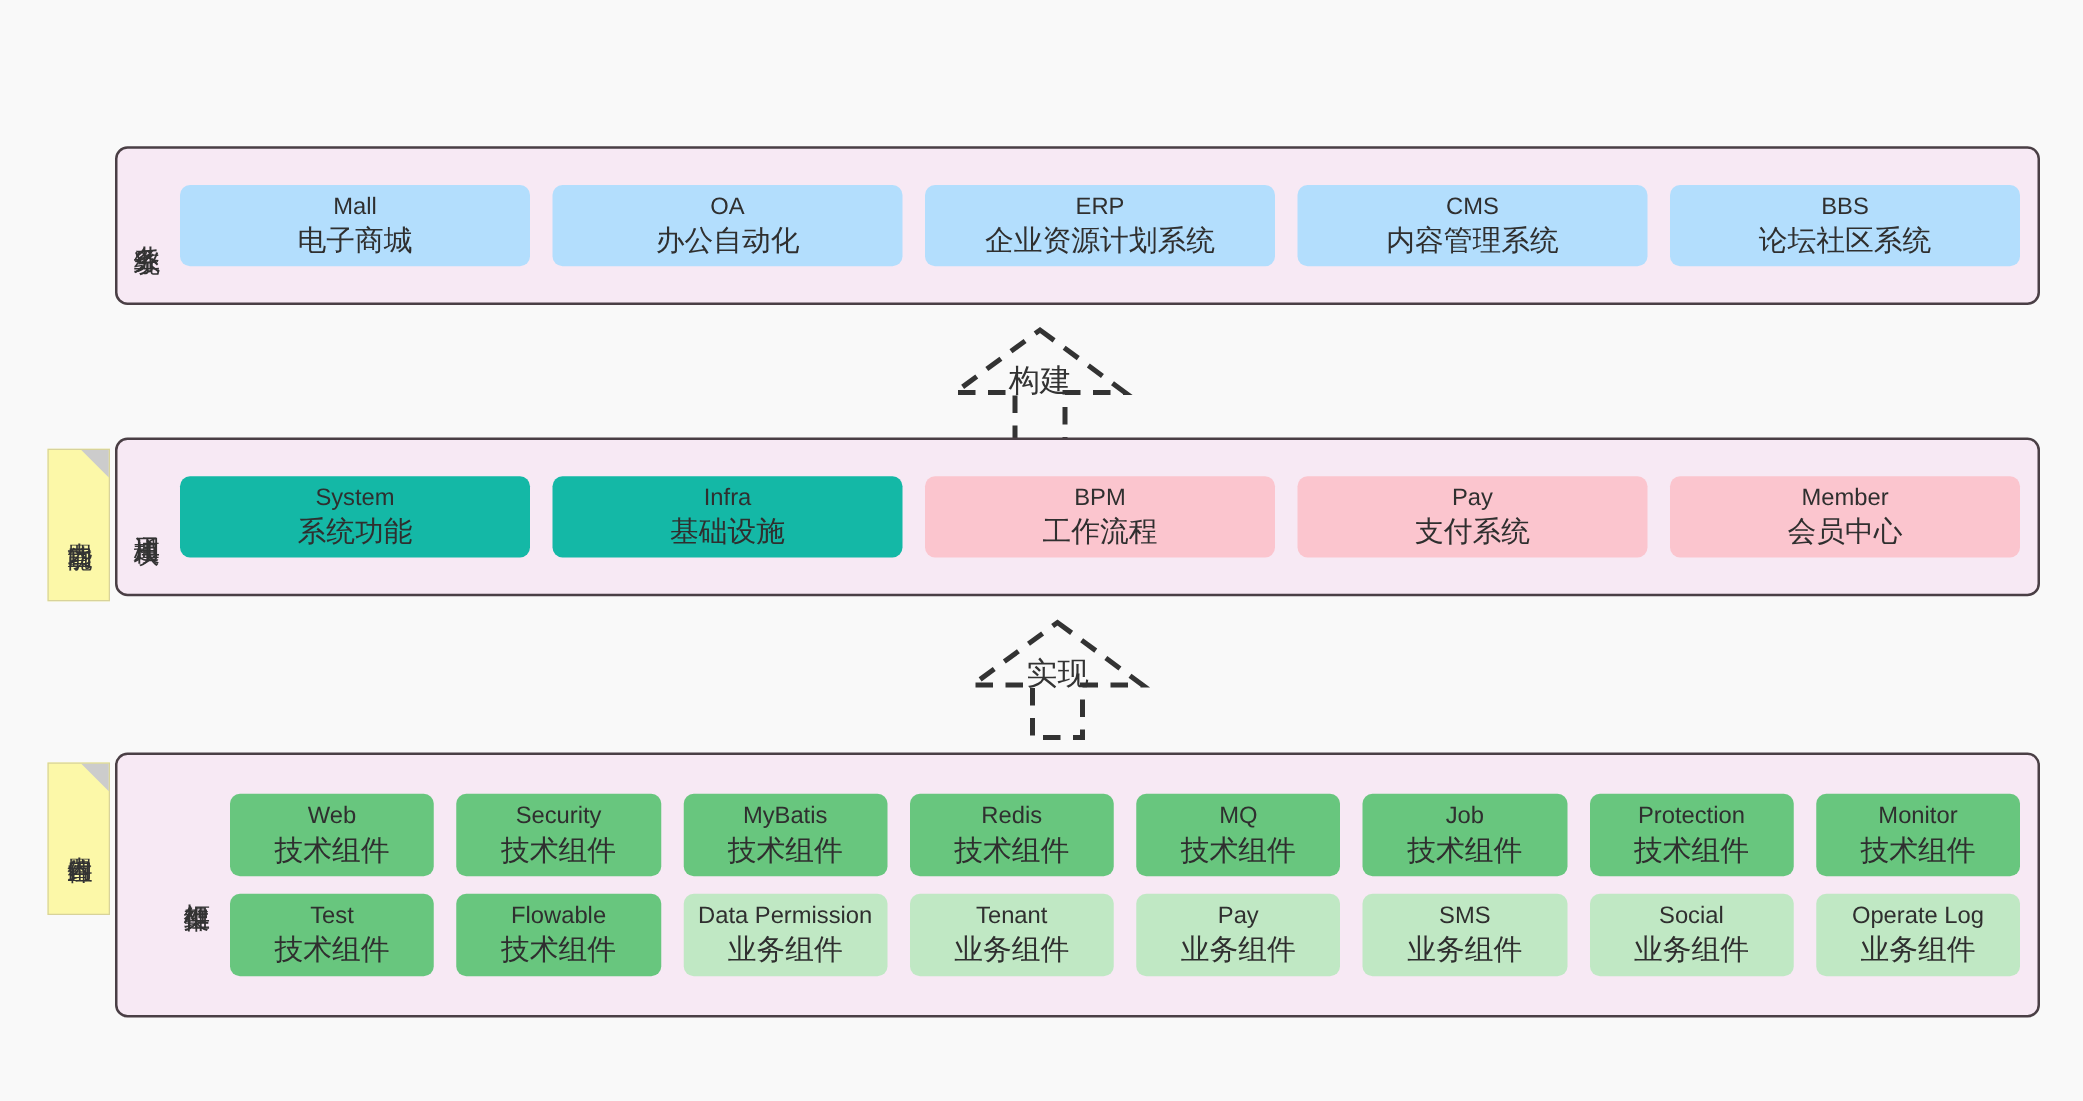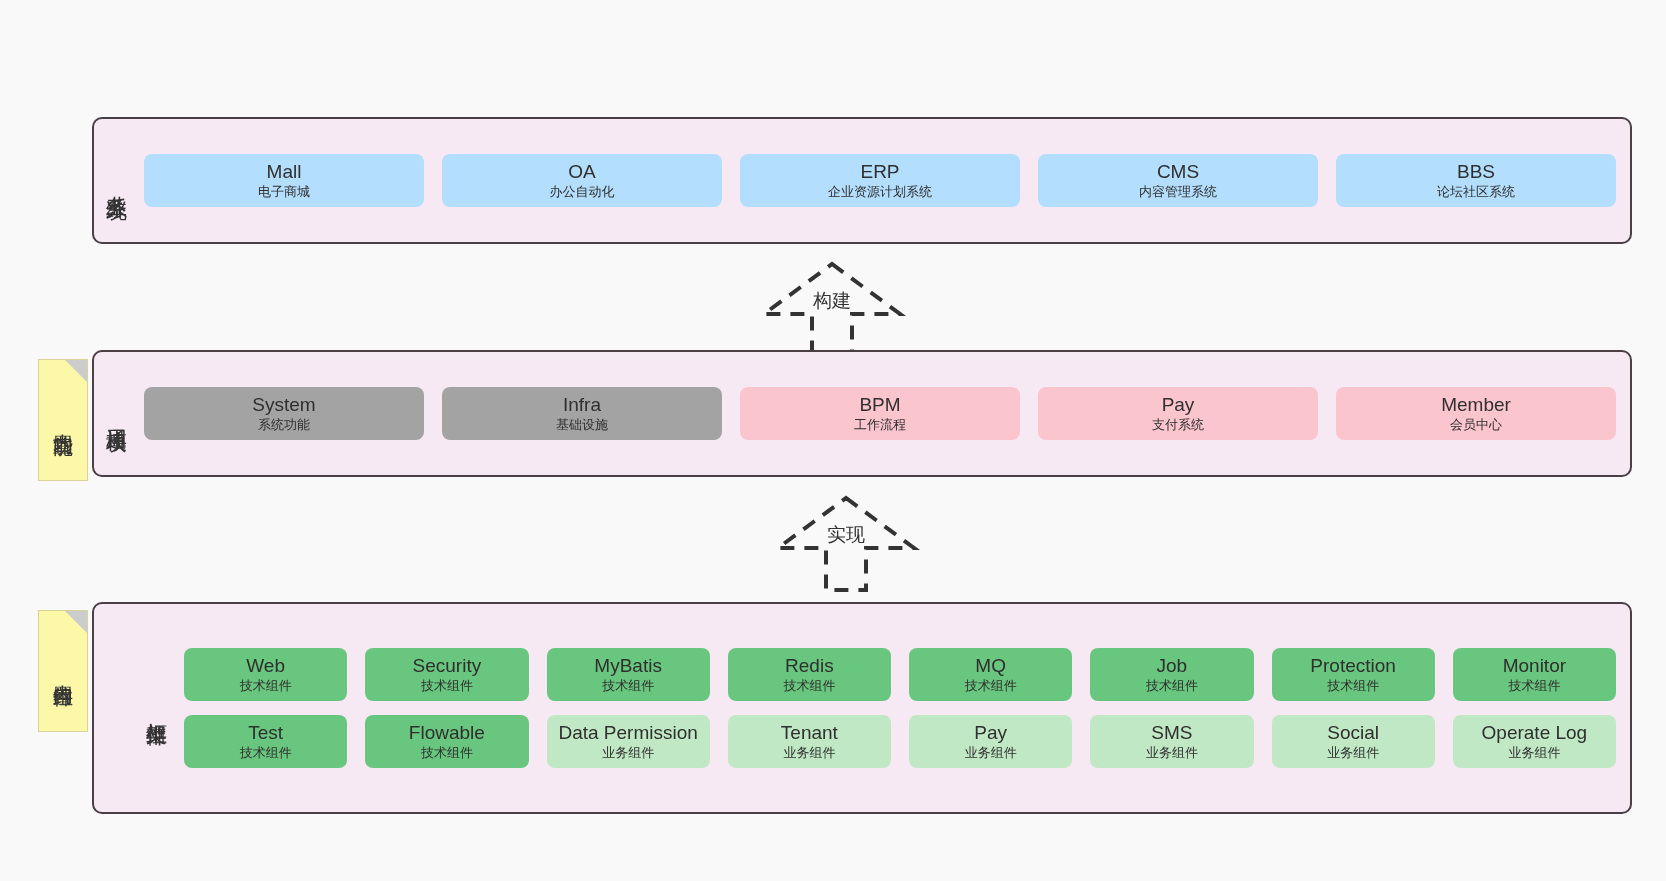--- a/index.html
+++ b/index.html
@@ -62,24 +62,24 @@
     flex-direction: column;
     align-items: center;
     justify-content: center;
     text-align: center;
     font-size: 19px;
     line-height: 1.28;
     color: #2f2f2f;
     padding: 6px 4px;
   }
   .card .en { font-size: 19px; }
-  .card .cn { font-size: 13px; }
+  .card .cn { font-size: 23px; }
 
   .card.blue        { background: #b3defd; }
-  .card.red         { background: #a3a3a3; }
+  .card.red         { background: #14b8a6; }
   .card.pink        { background: #fbc5ce; }
   .card.green       { background: #68c67e; }
   .card.lightgreen  { background: #c0e8c4; }
 
   
   .sticky {
     position: absolute;
     box-sizing: border-box;
     background: #fcf8a8;
     border: 1px solid #d8d39a;
@@ -109,21 +109,21 @@
     position: absolute;
     width: 160px;
     height: 100px;
   }
   .connector svg { display: block; overflow: visible; }
   .connector .conn-label {
     position: absolute;
     left: 50%;
     transform: translateX(-50%);
     top: 30px;
-    font-size: 19px;
+    font-size: 25px;
     color: #333333;
     background: transparent;
     padding: 0 2px;
     white-space: nowrap;
   }
 </style>
 </head>
 <body>
 
 <div class="layer" id="layer-business" style="left:92px; top:117px; width:1540px; height:127px;">

